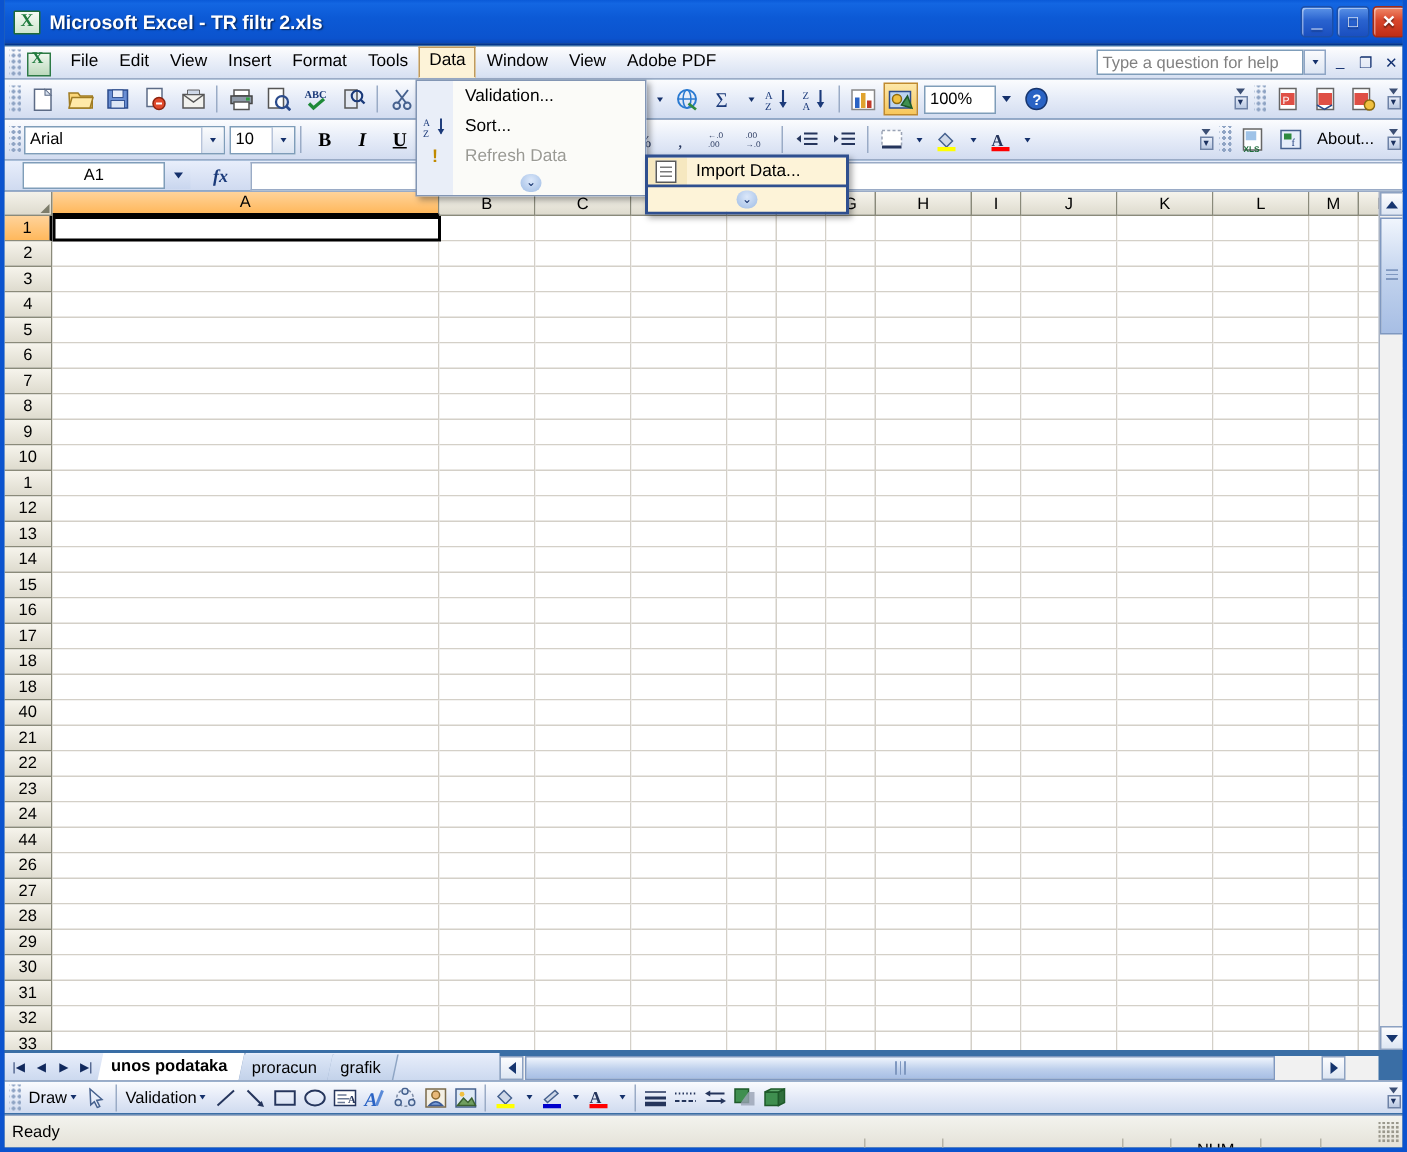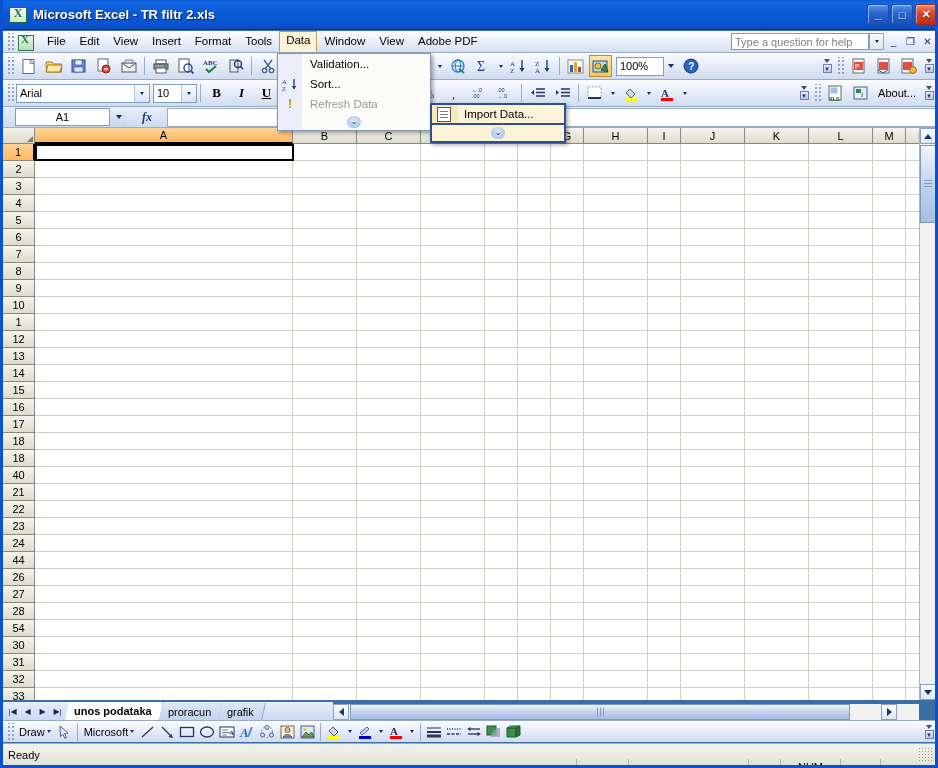--- a/index.html
+++ b/index.html
@@ -931,21 +931,21 @@
         <div class="rh">
           <span>26</span>
         </div>
         <div class="rh">
           <span>27</span>
         </div>
         <div class="rh">
           <span>28</span>
         </div>
         <div class="rh">
-          <span>54</span>
+          <span>29</span>
         </div>
         <div class="rh">
           <span>30</span>
         </div>
         <div class="rh">
           <span>31</span>
         </div>
         <div class="rh">
           <span>32</span>
         </div>
@@ -1534,21 +1534,21 @@
       <span>Draw</span>
       <i class="caret sm"></i>
     </div>
     <div class="dicon">
       <svg width="14" height="14">
           <path d="M3 1 l8 7 l-3.5 .6 l2 4 l-1.6 .8 l-2-4 l-2.4 2.2z" fill="#e8eefa" stroke="#46618e"></path>
         </svg>
       </div>
     <div class="sep"></div>
     <div class="dbtn">
-      <span>Microsoft</span>
+      <span>Validation</span>
       <i class="caret sm"></i>
     </div>
     <div class="dicon">
       <svg width="15" height="14">
           <path d="M2 12 L13 2" stroke="#25355c" stroke-width="1.3"></path>
         </svg>
       </div>
     <div class="dicon">
       <svg width="15" height="14">
           <path d="M2 2 L11 11" stroke="#25355c" stroke-width="1.3"></path>

